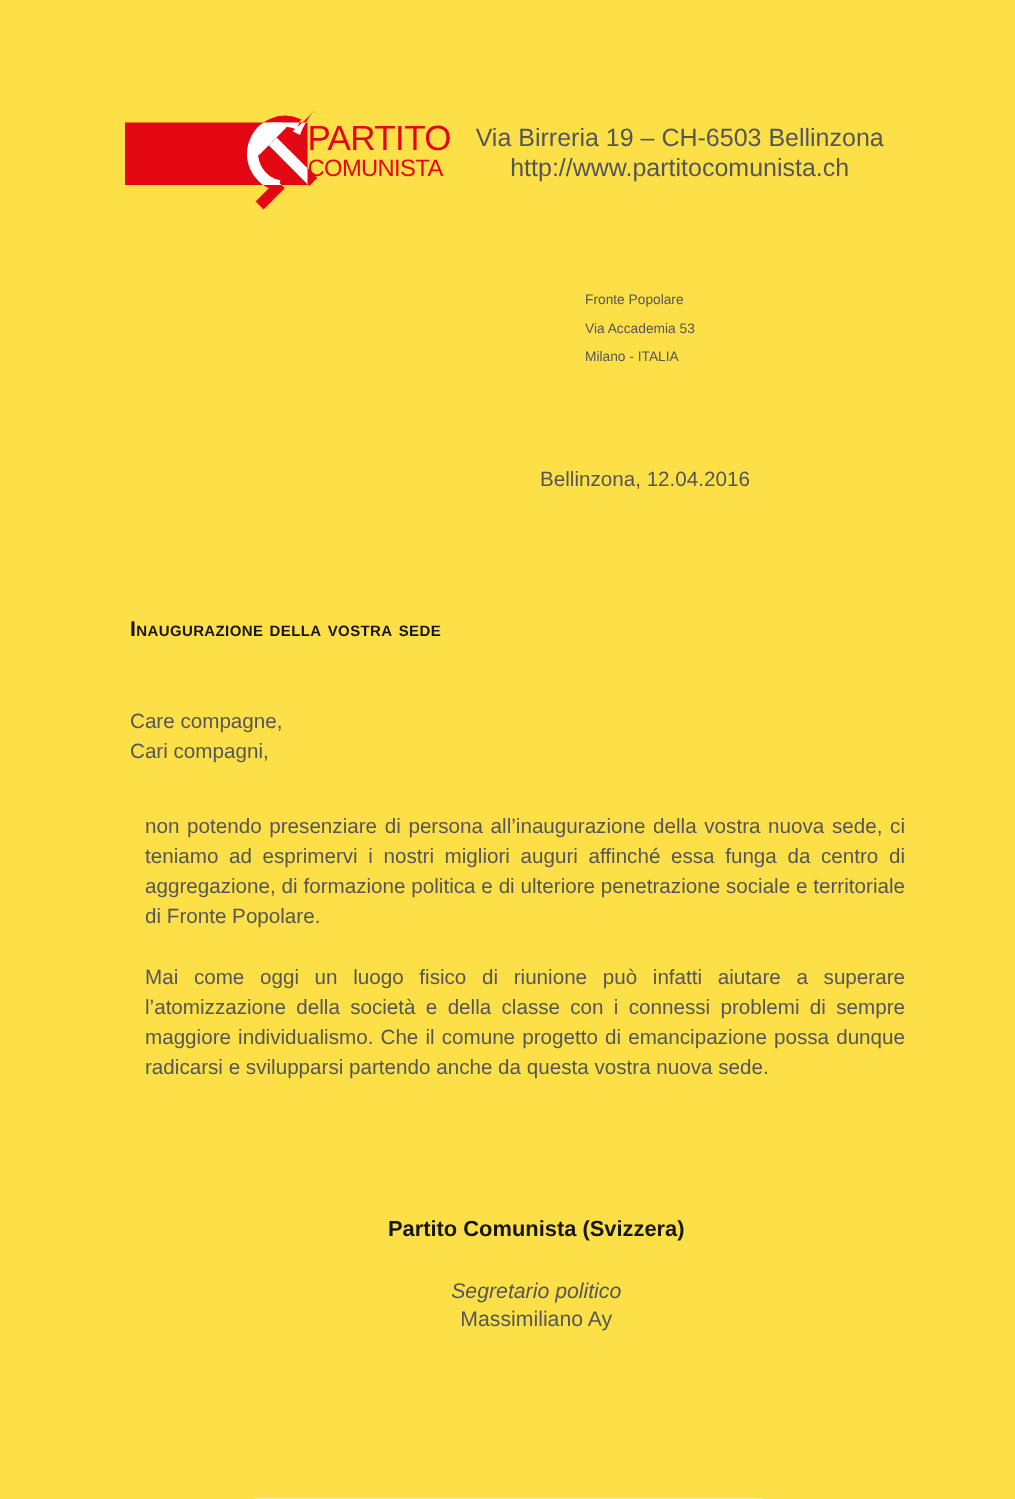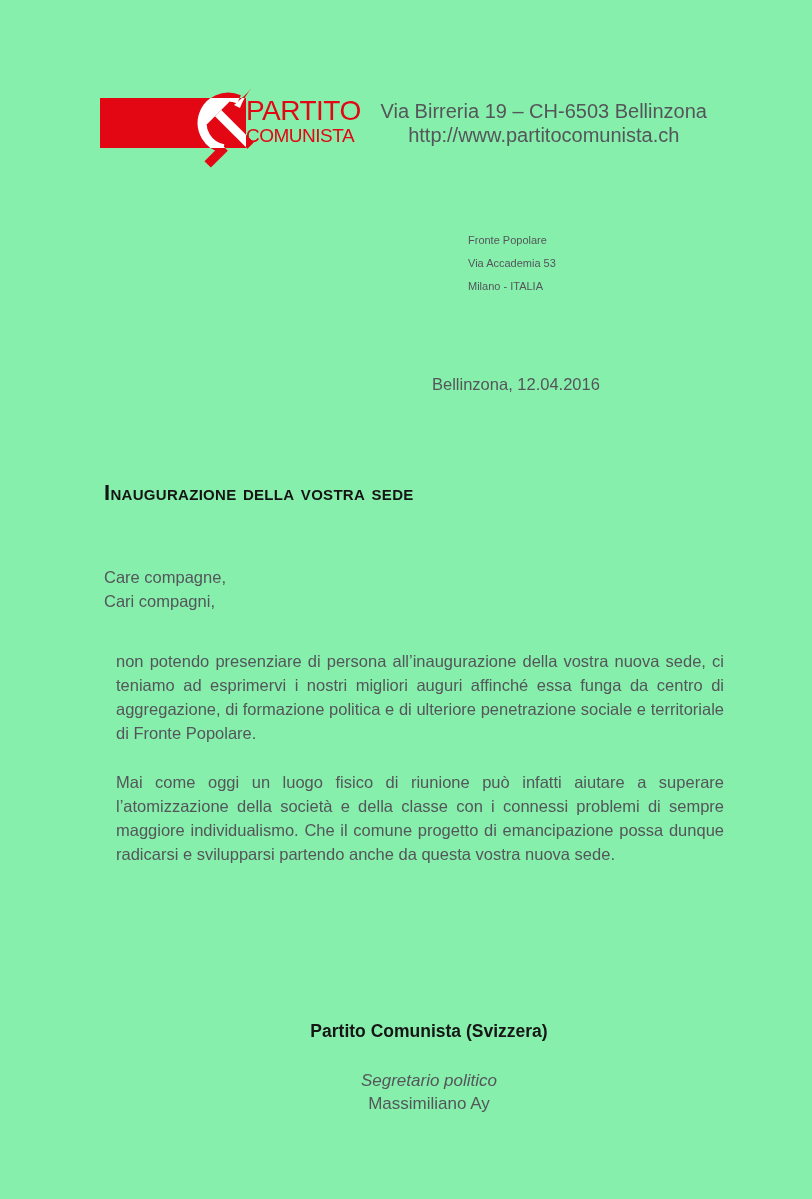--- a/index.html
+++ b/index.html
@@ -1,20 +1,20 @@
 <!DOCTYPE html>
 <html><head>
 <meta charset="utf-8">
 <style>
   html, body { margin: 0; padding: 0; background: #ffffff; }
   .page {
     position: relative;
     width: 812px;
     height: 1199px;
-    background: #86efac;
+    background: #fde047;
     font-family: "Liberation Sans", sans-serif;
     color: #54565a;
     overflow: hidden;
   }
 
   
   .logo { position: absolute; left: 100px; top: 86px; width: 300px; height: 84px; }
   .logo-svg { position: absolute; left: 0; top: 0; }
   .logo-text { position: absolute; left: 146px; top: 13px; color: #e30613; letter-spacing: -0.5px; white-space: nowrap; }
   .logo-line1 { font-size: 28px; font-weight: 400; line-height: 24px; }
@@ -27,38 +27,38 @@
   }
 
   
   .recipient { position: absolute; left: 432px; top: 229px; font-size: 11px; line-height: 23px; margin-left: 36px; }
 
   
   .dateline { position: absolute; left: 432px; top: 375px; font-size: 16.5px; }
 
   
   .subject {
-    position: absolute; left: 104px; top: 480px;
-    font-size: 22px; font-weight: 700; color: #151515;
+    position: absolute; left: 104px; top: 494px;
+    font-size: 17px; font-weight: 700; color: #151515;
     font-variant: small-caps; letter-spacing: 0.3px;
   }
 
   
   .salutation { position: absolute; left: 104px; top: 565px; font-size: 16.5px; line-height: 24px; }
   .para {
     position: absolute; left: 104px; width: 608px; margin: 12px;
     font-size: 16.5px; line-height: 24px;
     text-align: justify; text-align-last: left;
   }
   .p1 { top: 637px; }
   .p2 { top: 758px; }
   .closing { position: absolute; left: 104px; top: 874px; font-size: 16.5px; }
 
   
-  .signature { position: absolute; left: 104px; top: 972px; width: 650px; text-align: center; margin-top: 48px; }
+  .signature { position: absolute; left: 104px; top: 972px; width: 650px; text-align: center; }
   .sig-org  { font-size: 17.5px; font-weight: 700; color: #161616; line-height: 23px; }
   .sig-role { margin-top: 26px; font-size: 17px; font-style: italic; line-height: 23px; }
   .sig-name { font-size: 17px; line-height: 23px; }
 </style>
 </head>
 <body>
 
 <div class="page">
 
   <div class="logo">

